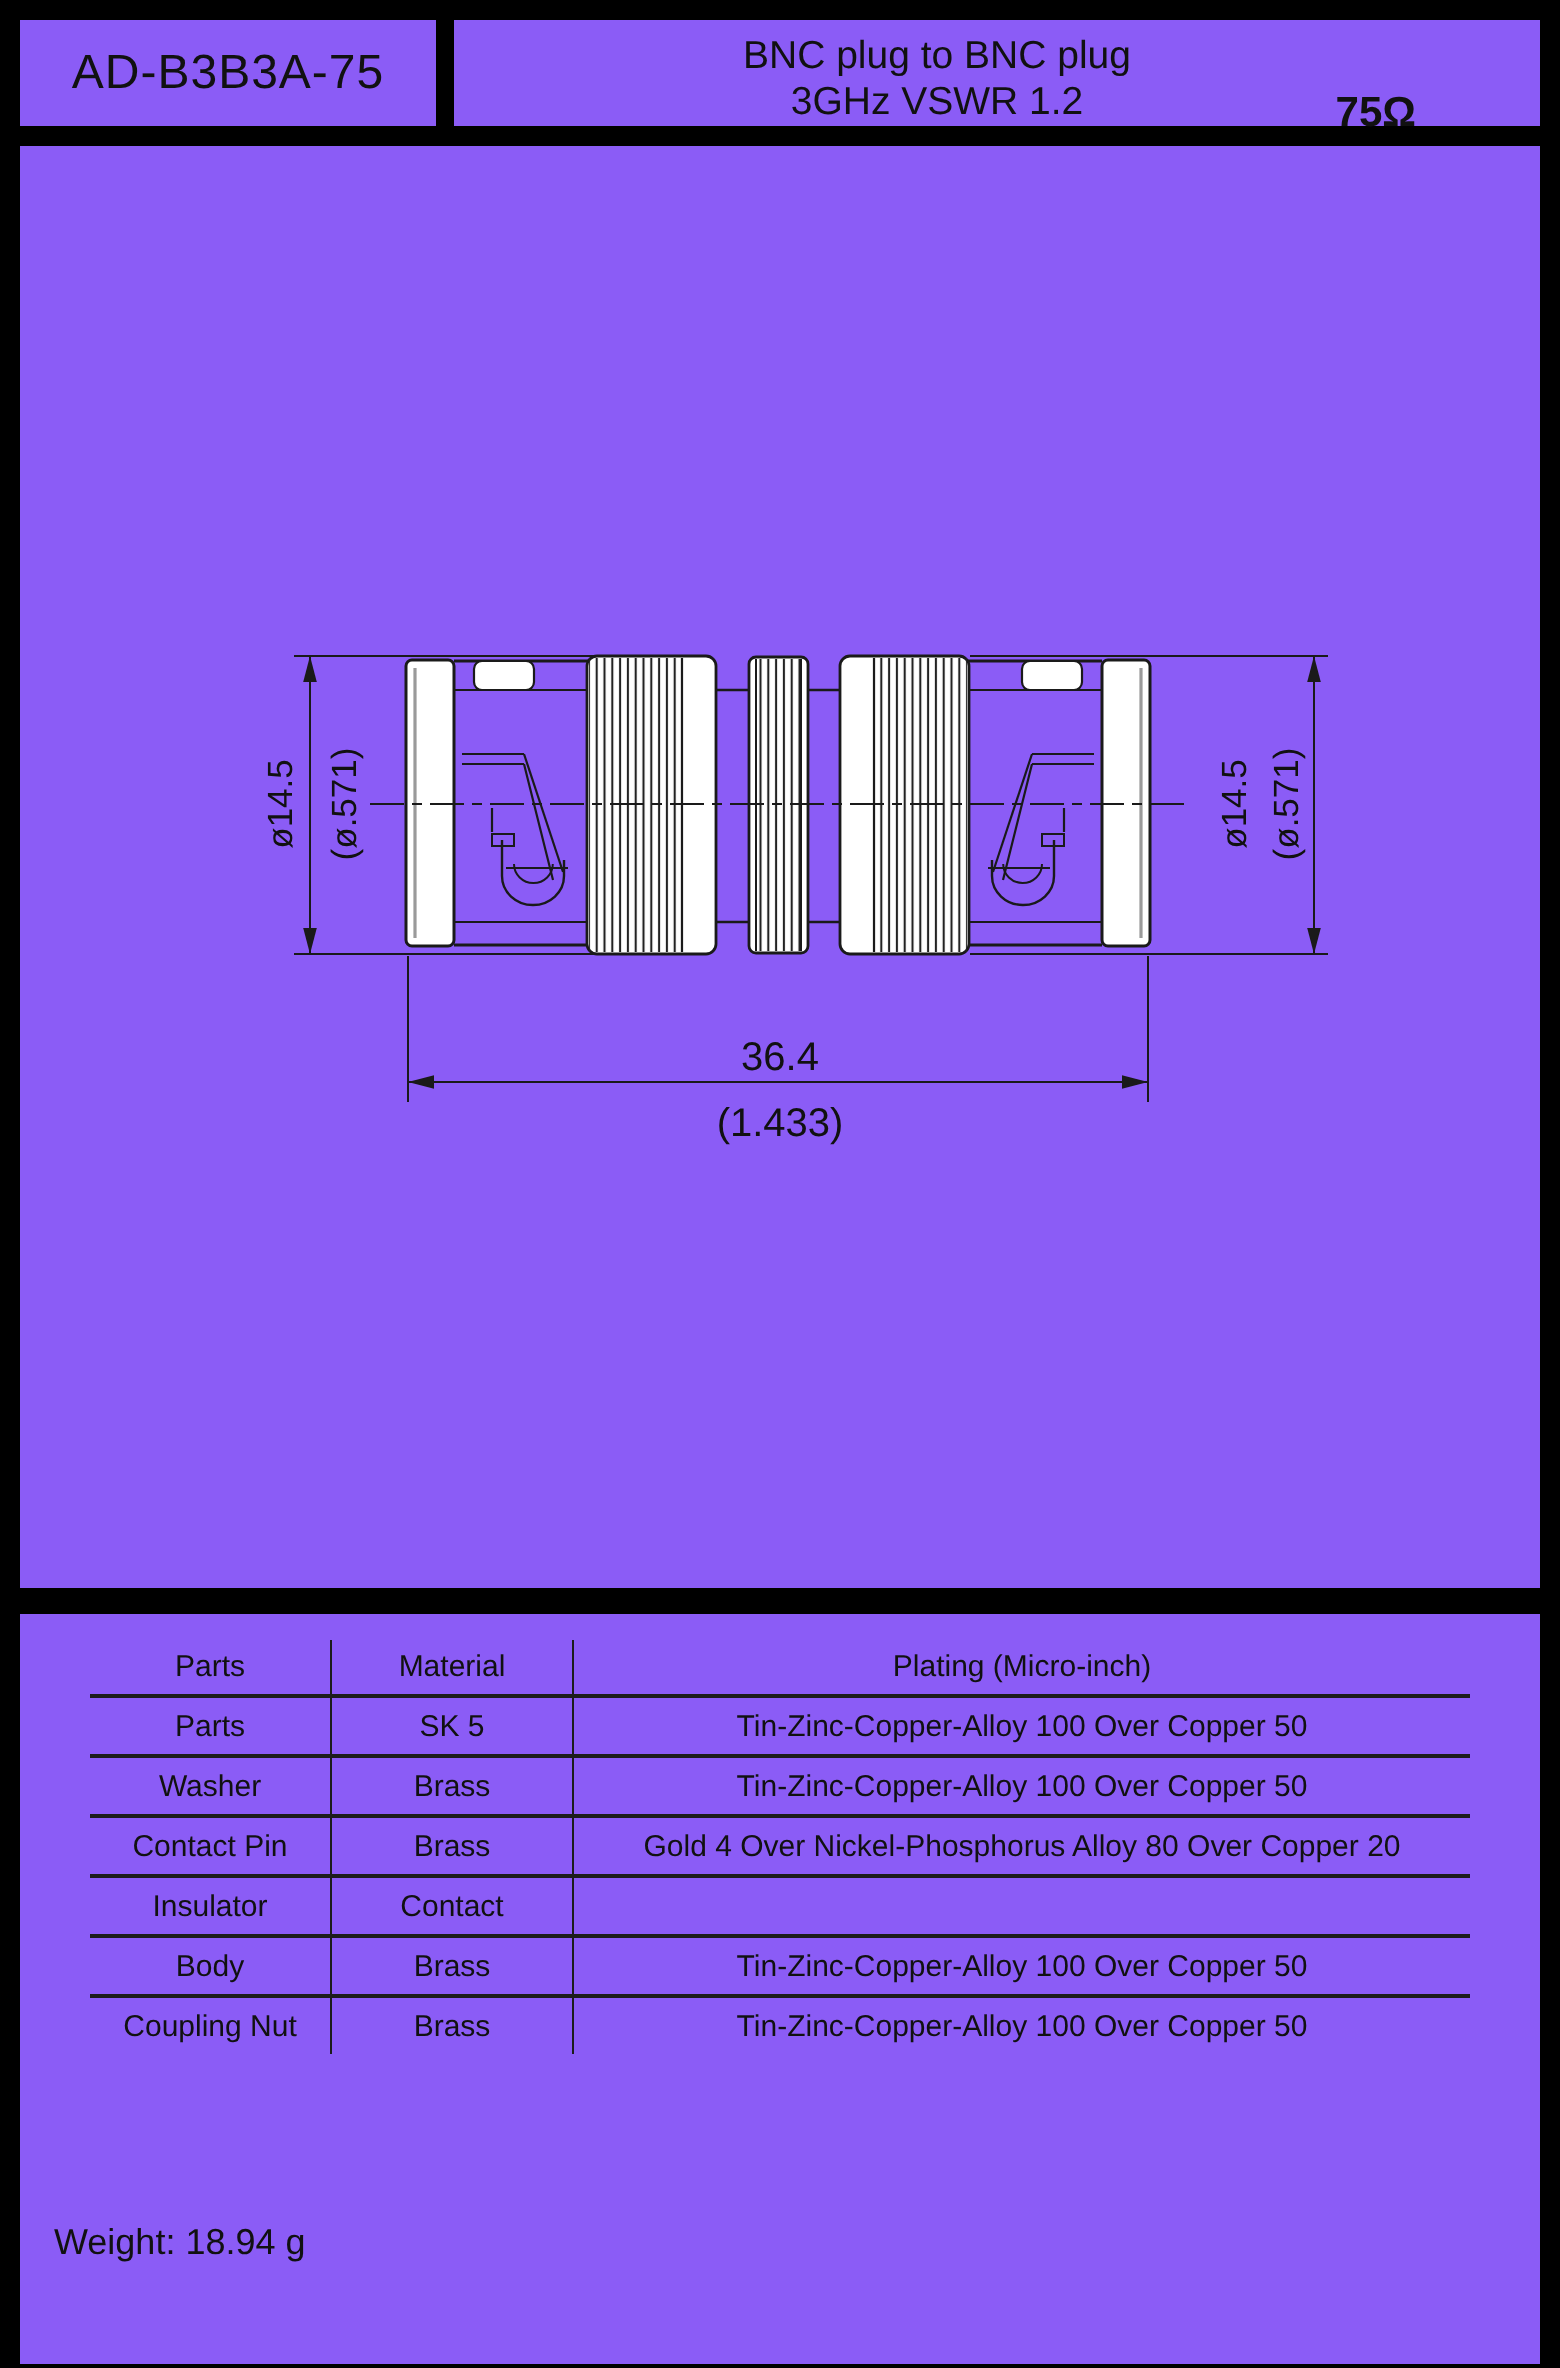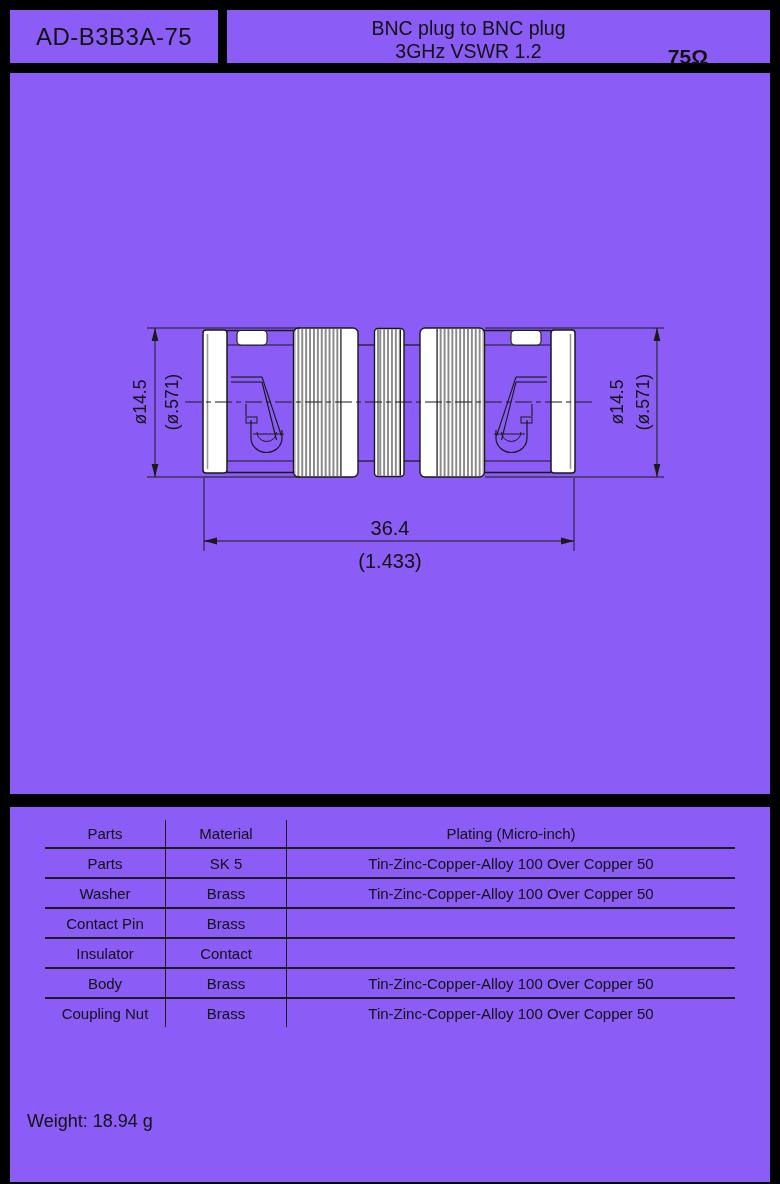--- a/index.html
+++ b/index.html
@@ -152,20 +152,21 @@
       <div class="t-cell c3">Tin-Zinc-Copper-Alloy 100 Over Copper 50</div>
     </div>
     <div class="t-row">
       <div class="t-cell c1">Washer</div>
       <div class="t-cell c2">Brass</div>
       <div class="t-cell c3">Tin-Zinc-Copper-Alloy 100 Over Copper 50</div>
     </div>
     <div class="t-row">
       <div class="t-cell c1">Contact Pin</div>
       <div class="t-cell c2">Brass</div>
+      <div class="t-cell c3">Gold 4 Over Nickel-Phosphorus Alloy 80 Over Copper 20</div>
     </div>
     <div class="t-row">
       <div class="t-cell c1">Insulator</div>
       <div class="t-cell c2">Contact</div>
       <div class="t-cell c3"></div>
     </div>
     <div class="t-row">
       <div class="t-cell c1">Body</div>
       <div class="t-cell c2">Brass</div>
       <div class="t-cell c3">Tin-Zinc-Copper-Alloy 100 Over Copper 50</div>

